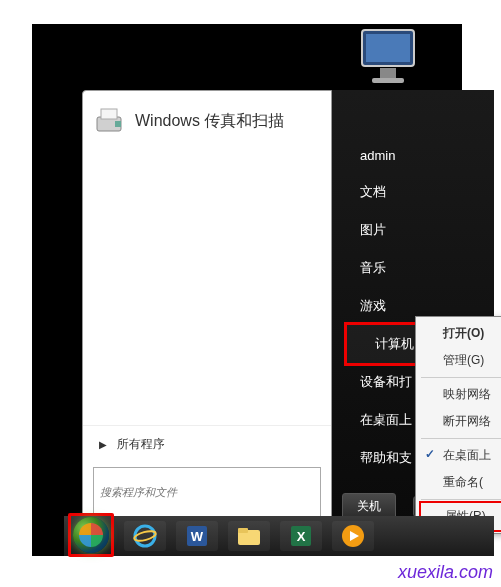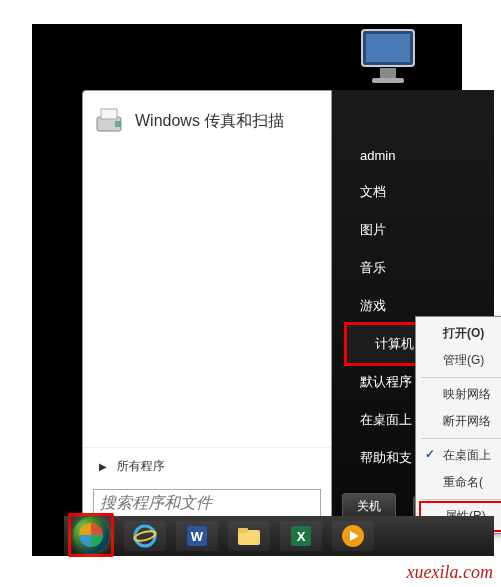--- a/index.html
+++ b/index.html
@@ -6,38 +6,38 @@
     body { width: 501px; height: 587px; background: #fff; position: relative; overflow: hidden; }
     .desktop { position: absolute; top: 24px; left: 32px; width: 430px; height: 532px; background: #000; }
     .monitor-icon { position: absolute; top: 2px; right: 36px; width: 72px; height: 64px; }
     .start-menu { position: absolute; top: 66px; left: 50px; width: 250px; height: 440px; background: #fff; border: 1px solid #999; border-radius: 4px 0 0 0; display: flex; flex-direction: column; }
     .program-area { flex: 1; padding: 12px 8px 4px 8px; }
     .program-item { display: flex; align-items: center; gap: 8px; padding: 4px; font-size: 16px; color: #333; }
     .fax-icon { width: 32px; height: 28px; display: flex; align-items: center; justify-content: center; }
     .all-programs { padding: 10px 16px; font-size: 12px; color: #333; display: flex; align-items: center; gap: 10px; border-top: 1px solid #eee; }
     .arrow-right { font-size: 10px; }
     .search-box { margin: 4px 10px 12px 10px; }
-    .search-input { width: 100%; padding: 4px 6px; font-size: 16px; font-style: italic; color: #888; border: 1px solid #aaa; }
+    .search-input { width: 100%; padding: 18px 6px; font-size: 11px; font-style: italic; color: #888; border: 1px solid #aaa; }
     .right-panel { position: absolute; top: 66px; left: 300px; width: 162px; height: 440px; background: linear-gradient(to bottom, #1a1a1a, #0a0a0a); padding-top: 48px; }
     .right-item { padding: 10px 28px; font-size: 13px; color: #fff; cursor: pointer; }
     .right-item.highlighted { border: 3px solid #e00; background: rgba(255,255,255,0.05); margin: -3px 12px; position: relative; }
     .shutdown-row { position: absolute; bottom: 10px; left: 10px; display: flex; align-items: center; gap: 17px; }
     .shutdown-btn { background: linear-gradient(to bottom, #4a4a4a, #2a2a2a); color: #fff; border: 1px solid #555; padding: 4px 14px; font-size: 12px; border-radius: 3px; }
     .shutdown-arrow { background: linear-gradient(to bottom, #4a4a4a, #2a2a2a); color: #fff; border: 1px solid #555; padding: 4px 6px; font-size: 10px; border-radius: 3px; }
     .context-menu { position: absolute; top: 292px; left: 383px; width: 115px; background: #f5f5f5; border: 1px solid #888; box-shadow: 2px 2px 6px rgba(0,0,0,0.3); padding: 3px; }
     .ctx-item { padding: 5px 8px 5px 24px; font-size: 12px; color: #333; position: relative; white-space: nowrap; overflow: hidden; }
     .ctx-sep { height: 1px; background: #ccc; margin: 3px 2px; }
     .ctx-check::before { content: "✓"; position: absolute; left: 6px; color: #2a5aa0; font-weight: bold; }
     .ctx-highlighted { border: 2px solid #e00; margin: -2px 0; }
     .taskbar { position: absolute; bottom: 0; left: 32px; width: 430px; height: 40px; background: linear-gradient(to bottom, #3a3a3a, #1a1a1a); display: flex; align-items: center; padding-left: 4px; gap: 10px; }
     .start-orb { width: 46px; height: 44px; border: 3px solid #e00; border-radius: 2px; display: flex; align-items: center; justify-content: center; margin-top: -2px; }
     .orb-circle { width: 36px; height: 36px; border-radius: 50%; background: radial-gradient(circle at 30% 30%, #7ec850, #3a8020 40%, #0a4060 70%, #083050); box-shadow: 0 0 8px rgba(120,200,80,0.6); position: relative; }
     .orb-circle::after { content: ""; position: absolute; top: 6px; left: 6px; right: 6px; bottom: 6px; background: conic-gradient(#e74c3c 0 90deg, #27ae60 90deg 180deg, #3498db 180deg 270deg, #f39c12 270deg 360deg); border-radius: 50%; opacity: 0.9; }
     .tb-icon { width: 42px; height: 30px; border-radius: 3px; display: flex; align-items: center; justify-content: center; background: rgba(255,255,255,0.05); }
-    .watermark { position: absolute; bottom: 4px; right: 8px; color: #b91c1c; font-size: 18px; font-style: italic; font-family: Liberation Serif, serif; }
+    .watermark { position: absolute; bottom: 4px; right: 8px; color: #6d28d9; font-size: 18px; font-style: italic; font-family: Liberation Sans, sans-serif; }
   </style>
 </head>
 <body>
 
 <div class="desktop">
   <div class="monitor-icon">
     <svg viewBox="0 0 72 64" width="72" height="64">
       <rect x="8" y="4" width="52" height="36" rx="3" fill="#2a4a7a" stroke="#ccc" stroke-width="2"></rect>
       <rect x="12" y="8" width="44" height="28" fill="#4a7ab8"></rect>
       <rect x="26" y="42" width="16" height="10" fill="#888"></rect>
@@ -67,21 +67,21 @@
     </div>
   </div>
 
   <div class="right-panel">
     <div class="right-item">admin</div>
     <div class="right-item">文档</div>
     <div class="right-item">图片</div>
     <div class="right-item">音乐</div>
     <div class="right-item">游戏</div>
     <div class="right-item highlighted">计算机</div>
-    <div class="right-item">默认程序</div>
+    <div class="right-item">设备和打</div>
     <div class="right-item">在桌面上</div>
     <div class="right-item">帮助和支</div>
     <div class="shutdown-row">
       <button class="shutdown-btn">关机</button>
       <button class="shutdown-arrow">▸</button>
     </div>
   </div>
 
   <div class="context-menu">
     <div class="ctx-item" style="font-weight:bold">打开(O)</div>

